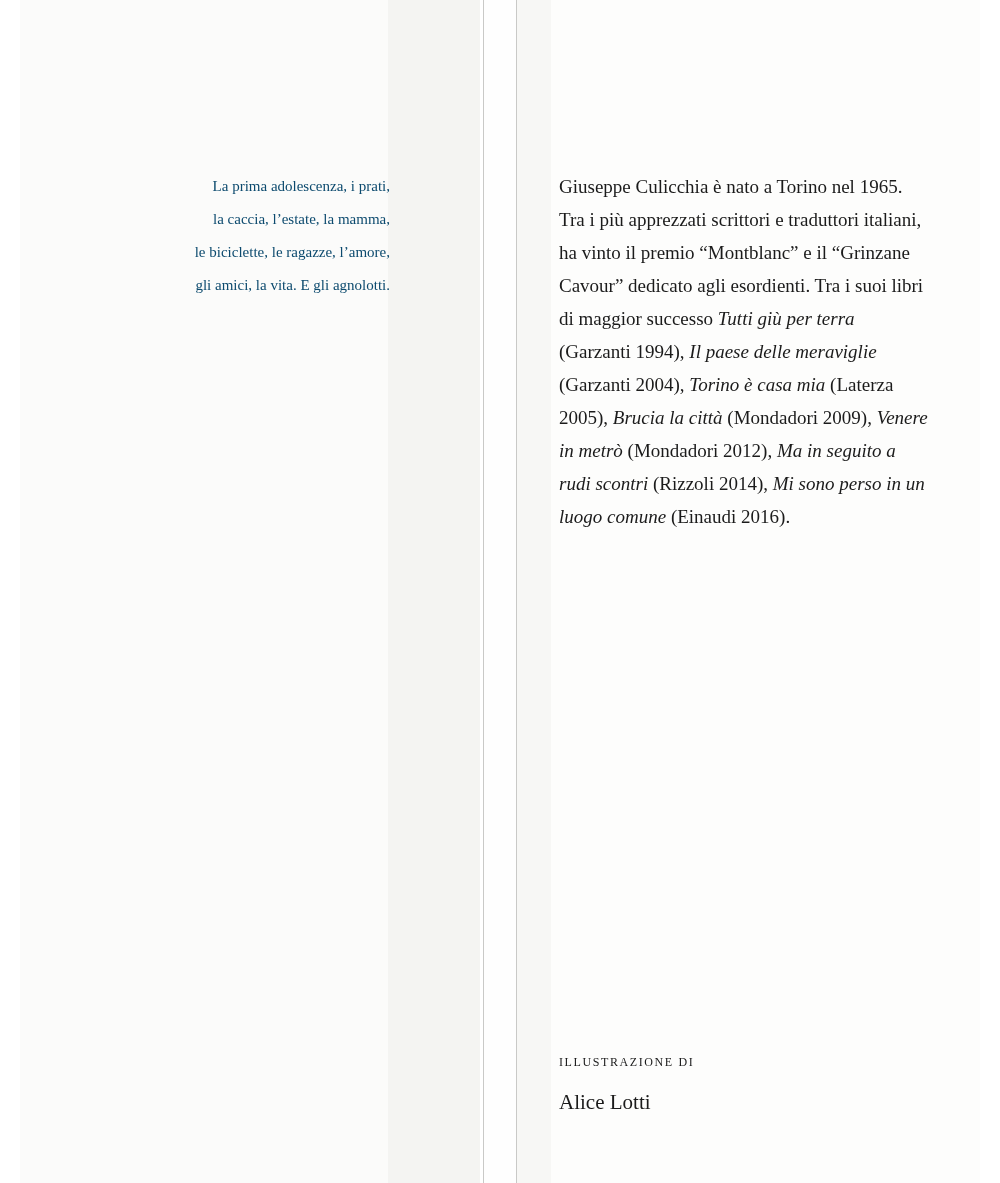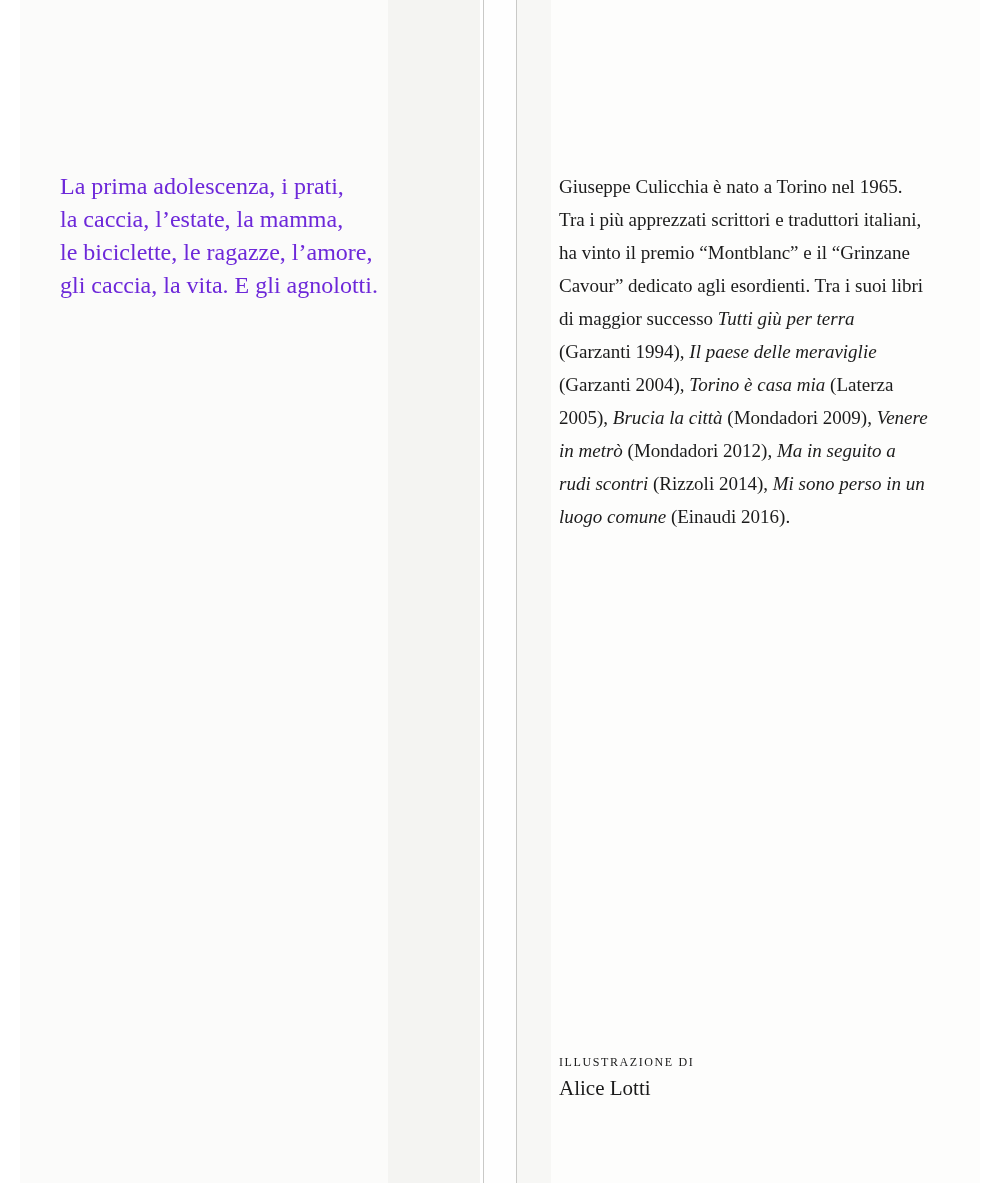--- a/index.html
+++ b/index.html
@@ -103,23 +103,24 @@
     height: 1183px;
     background: #ffffff;
   }
 
   
   .blurb {
     position: absolute;
     top: 170px;
     left: 60px;
     width: 330px;
-    font-size: 24px;
+    font-size: 15px;
     line-height: 33px;
-    color: #6d28d9;
+    color: #0c4a6e;
+    text-align: right;
   }
   .blurb .line {
     display: block;
     white-space: nowrap;
   }
 
   
   .bio {
     position: absolute;
     top: 170px;
@@ -147,21 +148,21 @@
     text-transform: uppercase;
     color: #1b1b1b;
     line-height: 20px;
     display: block;
   }
   .credit-name {
     font-size: 21px;
     line-height: 29px;
     color: #1b1b1b;
     display: block;
-    margin-top: 2px;
+    margin-top: 16px;
   }
 </style>
 </head>
 <body>
 
 <div class="page">
 
   <div class="edge-left"></div>
   <div class="left-panel"></div>
   <div class="gutter-left"></div>
@@ -169,21 +170,21 @@
   <div class="mid-strip"></div>
   <div class="fold-line-b"></div>
   <div class="right-panel"></div>
   <div class="right-inner-shade"></div>
   <div class="edge-right"></div>
 
   <div class="blurb">
     <span class="line">La prima adolescenza, i prati,</span>
     <span class="line">la caccia, l’estate, la mamma,</span>
     <span class="line">le biciclette, le ragazze, l’amore,</span>
-    <span class="line">gli caccia, la vita. E gli agnolotti.</span>
+    <span class="line">gli amici, la vita. E gli agnolotti.</span>
   </div>
 
   <div class="bio"><span>Giuseppe Culicchia è nato a Torino nel 1965. Tra i più apprezzati scrittori e traduttori italiani, ha vinto il premio “Montblanc” e il “Grinzane Cavour” dedicato agli esordienti. Tra i suoi libri di maggior successo </span><em>Tutti giù per terra</em><span> (Garzanti 1994), </span><em>Il paese delle meraviglie</em><span> (Garzanti 2004), </span><em>Torino è casa mia</em><span> (Laterza 2005), </span><em>Brucia la città</em><span> (Mondadori 2009), </span><em>Venere in metrò</em><span> (Mondadori 2012), </span><em>Ma in seguito a rudi scontri</em><span> (Rizzoli 2014), </span><em>Mi sono perso in un luogo comune</em><span> (Einaudi 2016).</span></div>
 
   <div class="credit">
     <span class="credit-label">Illustrazione di</span>
     <span class="credit-name">Alice Lotti</span>
   </div>
 
 </div>

